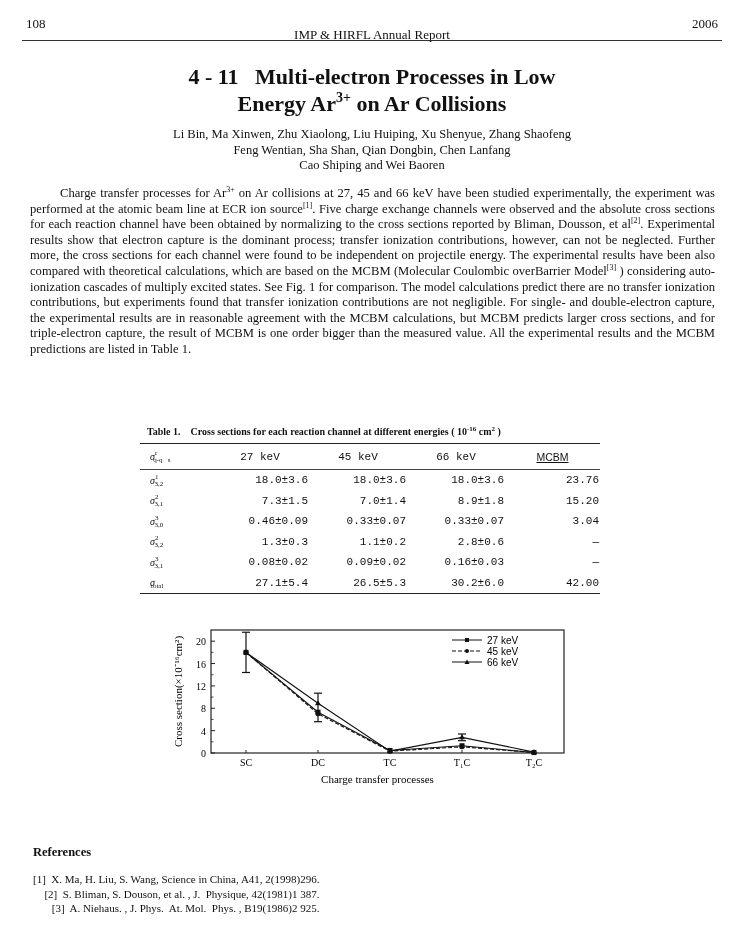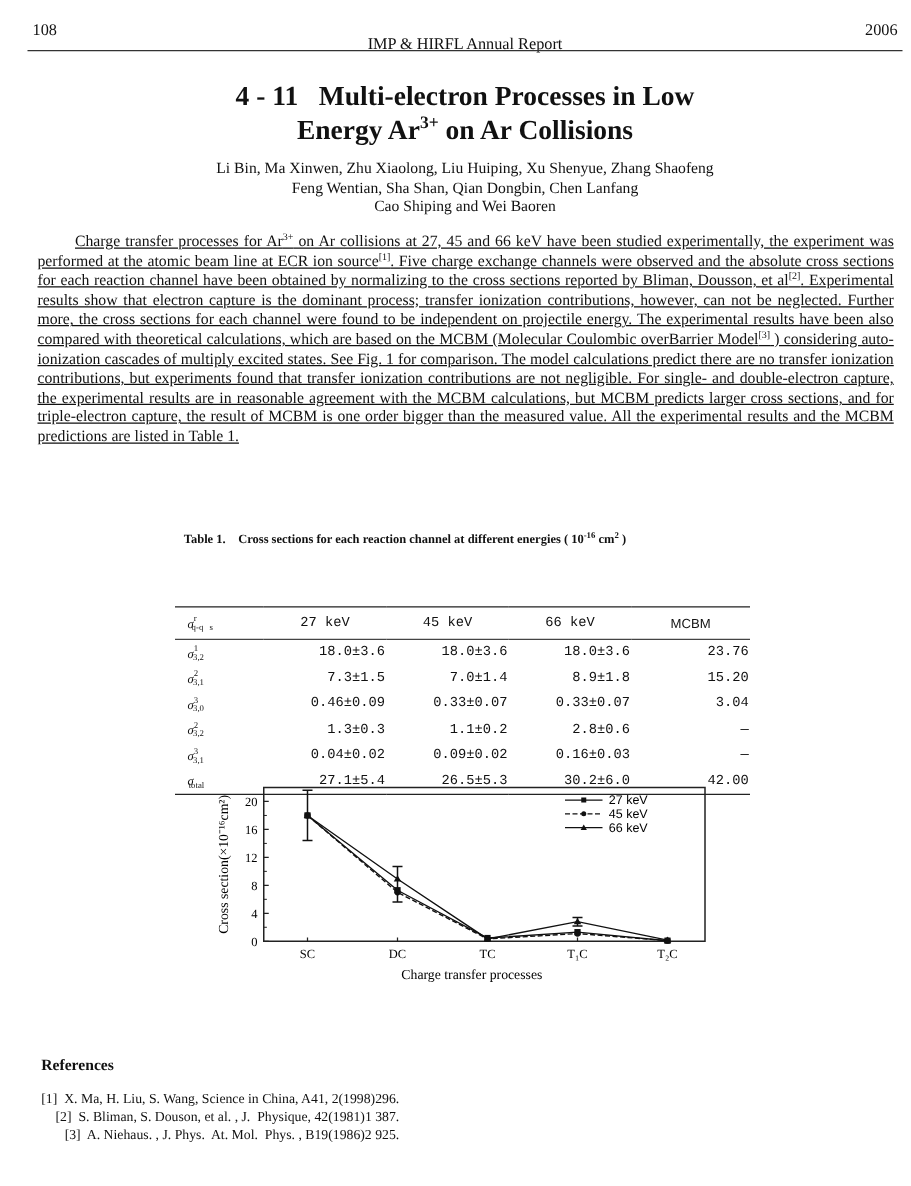--- a/index.html
+++ b/index.html
@@ -6,32 +6,32 @@
   body { width:729px; height:949px; position:relative; overflow:hidden; color:#111; font-family:"Liberation Serif","DejaVu Serif",serif; }
   .page { position:absolute; left:0; top:0; width:729px; height:949px;padding-left:15px; }
   .running-head { position:absolute; left:26px; right:26px; top:16px; height:18px; font-size:13px; }
   .running-head .pn { position:absolute; left:0; top:0; }
   .running-head .jt { position:absolute; left:0; right:0; text-align:center; top:11px; }
   .running-head .yr { position:absolute; right:0; top:0; }
   .head-rule { position:absolute; left:22px; right:22px; top:40px; border-top:1.5px solid #333; }
   .title { position:absolute; left:0; right:0; top:63px; text-align:center; font-weight:bold; font-size:22px; line-height:27px; }
   .title sup { font-size:14px; vertical-align:9px; line-height:0; }
   .authors { position:absolute; left:0; right:0; top:127px; text-align:center; font-size:12.5px; line-height:15.5px; }
-  .abstract { position:absolute; left:30px; right:29px; top:186px; font-size:12.6px; line-height:15.6px; text-align:justify;text-decoration:underline; }
+  .abstract { position:absolute; left:30px; right:29px; top:186px; font-size:12.6px; line-height:15.6px; text-align:justify; }
   .abstract p { margin:0; text-indent:30px; }
   .abstract sup { font-size:8px; vertical-align:5px; line-height:0; }
   .table-caption { position:absolute; left:147px; width:450px; top:426px; font-family:"Liberation Serif",serif; font-weight:bold; font-size:10px; white-space:nowrap; }
   .table-caption sup { font-size:7px; vertical-align:4px; line-height:0; }
-  table.t1 { position:absolute; left:140px; top:443px; width:460px; border-collapse:collapse; font-size:11px;margin-top:42px; }
+  table.t1 { position:absolute; left:140px; top:443px; width:460px; border-collapse:collapse; font-size:11px; }
   table.t1 th { font-weight:normal; height:23px; border-top:1.5px solid #222; border-bottom:1px solid #444; }
   table.t1 td { height:18.5px; text-align:right; font-family:"Liberation Mono","DejaVu Sans Mono",monospace; font-size:11px; }
   table.t1 tr:last-child td { border-bottom:1.5px solid #222; }
   table.t1 td.lbl, table.t1 th.lbl { text-align:left; padding-left:10px; font-family:"Liberation Serif",serif; font-style:italic; font-size:10px; width:60px; }
   table.t1 th.c { width:96px; text-align:center; font-family:"Liberation Mono",monospace; }
-  table.t1 th.m { text-align:center; font-family:"Liberation Sans",sans-serif; font-size:10.5px; }
+  table.t1 th.m { text-align:center; font-family:"Liberation Sans",sans-serif; font-size:10.5px;text-decoration:underline; }
   .sub { font-size:7px; vertical-align:-2px; font-style:normal; }
   .supl { font-size:7px; vertical-align:5px; font-style:normal; margin-right:-4px; }
   .chart { position:absolute; left:166px; top:620px; width:400px; height:170px; }
   .fig-caption { position:absolute; left:0; right:0; top:800px; text-align:center; font-size:11px; }
   .fig-caption sup { font-size:7px; vertical-align:4px; line-height:0; }
   .refs-head { position:absolute; left:33px; top:845px; font-weight:bold; font-size:12.5px; }
   .refs { position:absolute; left:33px; top:872px; font-size:11px; line-height:14.5px; }
   .refs div { white-space:nowrap;text-align:right; }
 </style>
 </head>
@@ -97,21 +97,21 @@
         </tr>
         <tr>
           <td class="lbl"><span>σ</span><span class="supl">2</span><span class="sub">3,2</span></td>
           <td>1.3±0.3</td>
           <td>1.1±0.2</td>
           <td>2.8±0.6</td>
           <td>—</td>
         </tr>
         <tr>
           <td class="lbl"><span>σ</span><span class="supl">3</span><span class="sub">3,1</span></td>
-          <td>0.04±0.02</td>
+          <td>0.08±0.02</td>
           <td>0.09±0.02</td>
           <td>0.16±0.03</td>
           <td>—</td>
         </tr>
         <tr>
           <td class="lbl"><span>σ</span><span class="supl"></span><span class="sub">total</span></td>
           <td>27.1±5.4</td>
           <td>26.5±5.3</td>
           <td>30.2±6.0</td>
           <td>42.00</td>

